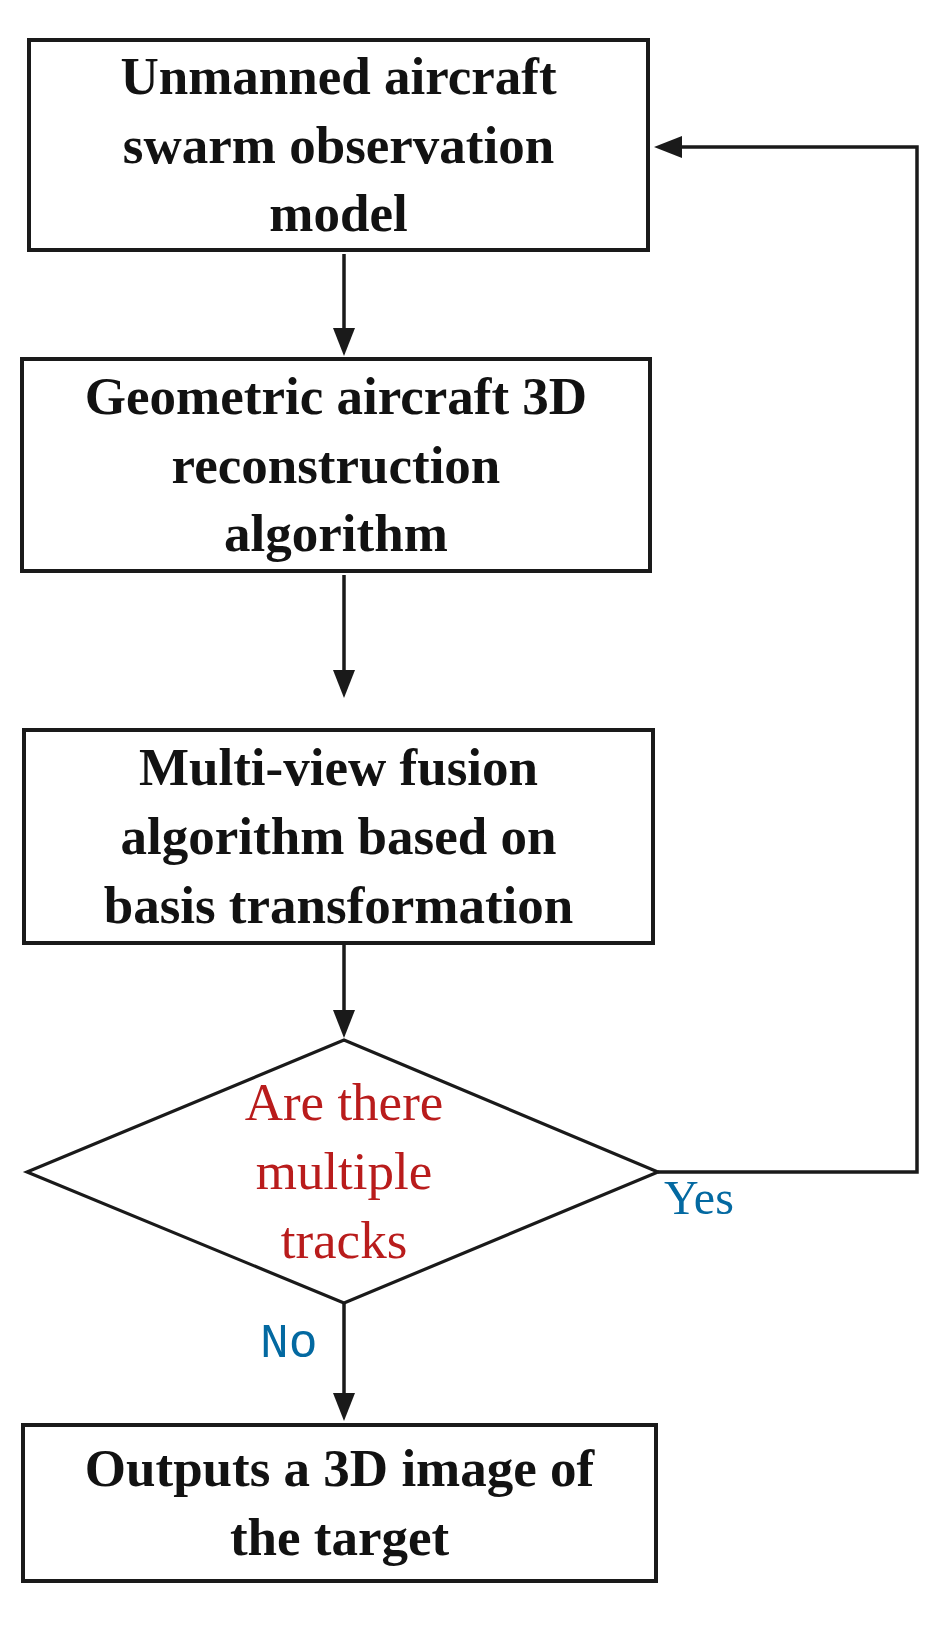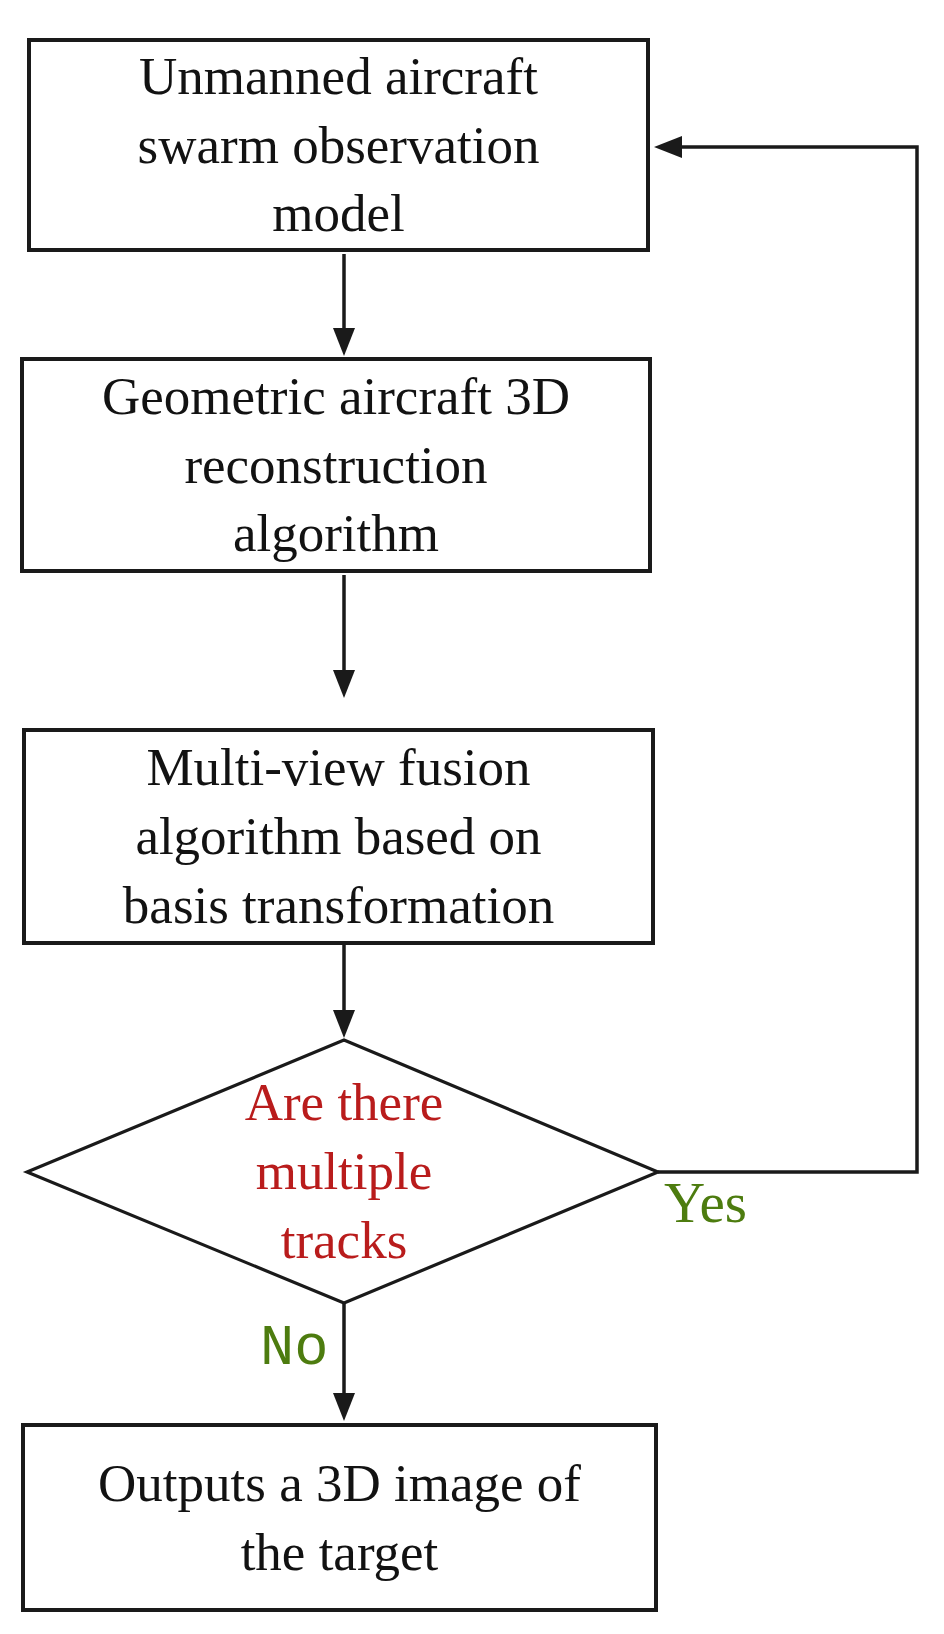--- a/index.html
+++ b/index.html
@@ -25,49 +25,50 @@
   }
   .node {
     position: absolute;
     box-sizing: border-box;
     border: 4px solid #1a1a1a;
     background: #ffffff;
     display: flex;
     align-items: center;
     justify-content: center;
     text-align: center;
+    font-weight: bold;
   }
   .node-label {
     font-size: 53px;
     line-height: 1.3;
     white-space: pre-line;
     color: #121212;
   }
   #node-observation-model { left: 27px;  top: 38px;   width: 623px; height: 214px; }
   #node-reconstruction    { left: 20px;  top: 357px;  width: 632px; height: 216px; }
   #node-fusion            { left: 22px;  top: 700px;  width: 633px; height: 217px; margin-top: 28px; }
-  #node-output            { left: 21px;  top: 1423px; width: 637px; height: 189px; }
+  #node-output            { left: 21px;  top: 1423px; width: 637px; height: 160px; }
 
   .decision-label {
     position: absolute;
     left: 344px;
     top: 1171px;
     width: 340px;
     transform: translate(-50%, -50%);
     text-align: center;
     font-size: 53px;
     line-height: 1.3;
     white-space: pre-line;
     color: #b91c1c;
   }
   .branch-label {
     position: absolute;
-    font-size: 57px;
+    font-size: 48px;
     line-height: 1.15;
-    color: #4d7c0f;
+    color: #0369a1;
   }
   #label-yes { left: 664px; top: 1170px; }
   #label-no  { left: 260px; top: 1317px; font-family: Liberation Mono, monospace; }
 </style>
 </head>
 <body>
 
 <div id="canvas">
 
   <svg id="connector-layer" viewBox="0 0 944 1634" xmlns="http://www.w3.org/2000/svg">

